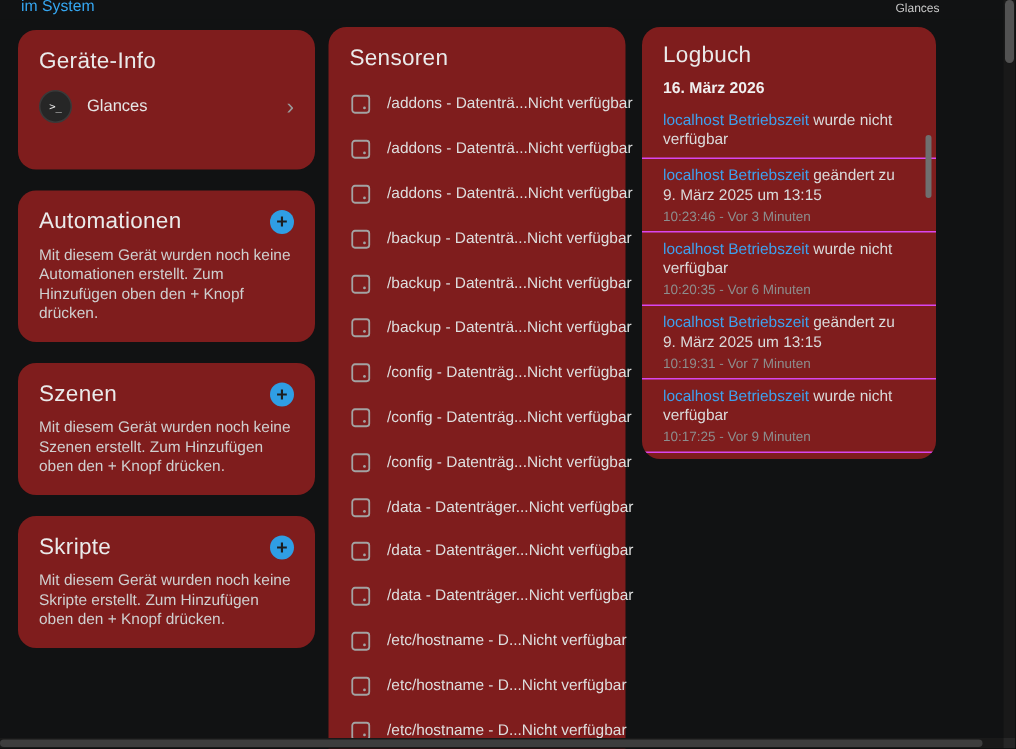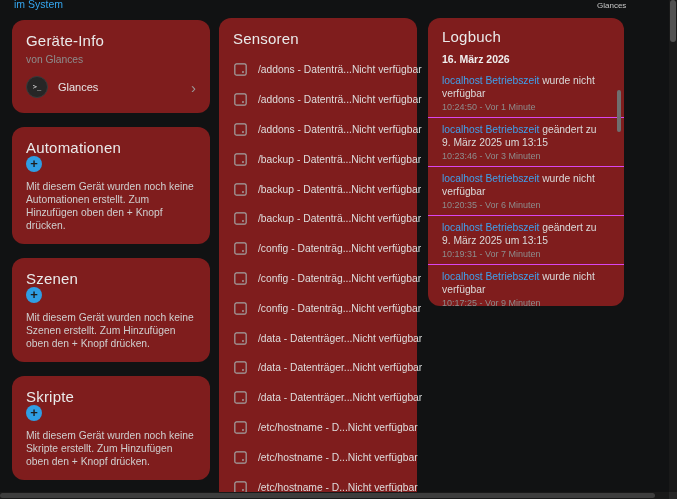--- a/index.html
+++ b/index.html
@@ -25,21 +25,21 @@
   .subtitle { margin-top:5px; font-size:10.3px; color:#8d8d8d; }
   .integration-row { display:flex; align-items:center; margin-top:11px; cursor:pointer; }
   .logo { width:22px; height:22px; border-radius:50%; background:#262626; border:1px solid #3a3a3a;
           display:flex; align-items:center; justify-content:center; flex:0 0 auto; }
   .logo-glyph { font-family:"DejaVu Sans Mono", monospace; font-size:7px; color:#e8e8e8; }
   .integration-name { margin-left:10px; font-size:11px; color:#e6e6e6; }
   .chevron { margin-left:auto; color:#9a9a9a; font-size:15px; line-height:1; }
 
   
   .empty-card { padding:12px 14px; }
-  .card-head { display:flex; align-items:flex-start; justify-content:space-between;flex-direction:column; }
+  .card-head { display:flex; align-items:flex-end; justify-content:space-between; }
   .plus-btn { width:16px; height:16px; border-radius:50%; background:#2f9ee4; color:#1d1e1f;
               font-size:13px; font-weight:700; line-height:15px; text-align:center; cursor:pointer; flex:0 0 auto; }
   .empty-card p { margin:8px 0 0; font-size:10.3px; line-height:13px; color:#cfcfcf; }
 
   
   .sensors-card { width:198px; height:514px; padding-top:12px; }
   .sensors-card .card-title { padding:0 14px 8px; }
   .sensor-row { display:flex; align-items:center; height:29.8px; padding:0 12px 0 13px; cursor:pointer; }
   .s-icon { display:flex; flex:0 0 auto; }
   .s-name { margin-left:9px; font-size:10.3px; color:#dedede; white-space:nowrap; }
@@ -71,21 +71,20 @@
 
   <div class="topbar">
     <span class="crumb-link">im System</span>
     <span class="top-device">Glances</span>
   </div>
 
   <div class="col-left">
 
     <section class="card info-card">
       <h2 class="card-title">Geräte-Info</h2>
-      <div class="subtitle">von Glances</div>
       <div class="integration-row">
         <span class="logo">
           <span class="logo-glyph">&gt;_</span>
         </span>
         <span class="integration-name">Glances</span>
         <span class="chevron">›</span>
       </div>
     </section>
 
     <section class="card empty-card">
@@ -277,21 +276,20 @@
   <div class="col-right">
     <section class="card logbook-card">
       <h2 class="card-title">Logbuch</h2>
       <div class="log-date">16. März 2026</div>
 
       <div class="log-entry">
         <div class="log-text">
           <span class="log-entity">localhost Betriebszeit</span>
           <span class="log-event">wurde nicht verfügbar</span>
         </div>
-        <div class="log-time">10:24:50 - Vor 1 Minute</div>
       </div>
 
       <div class="log-entry">
         <div class="log-text">
           <span class="log-entity">localhost Betriebszeit</span>
           <span class="log-event">geändert zu 9. März 2025 um 13:15</span>
         </div>
         <div class="log-time">10:23:46 - Vor 3 Minuten</div>
       </div>
 

